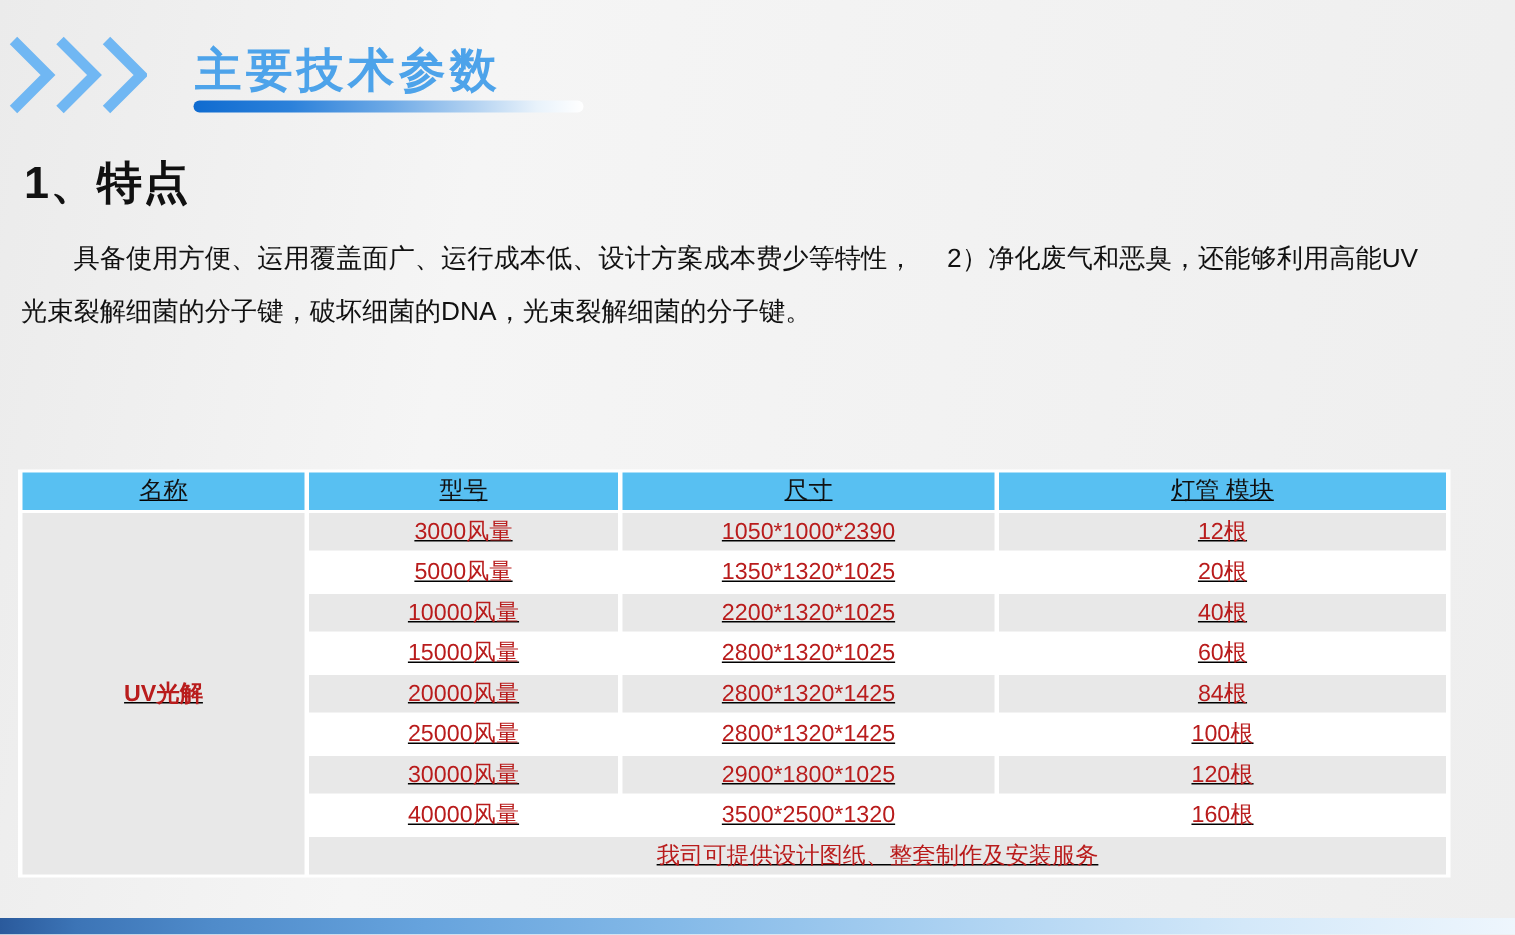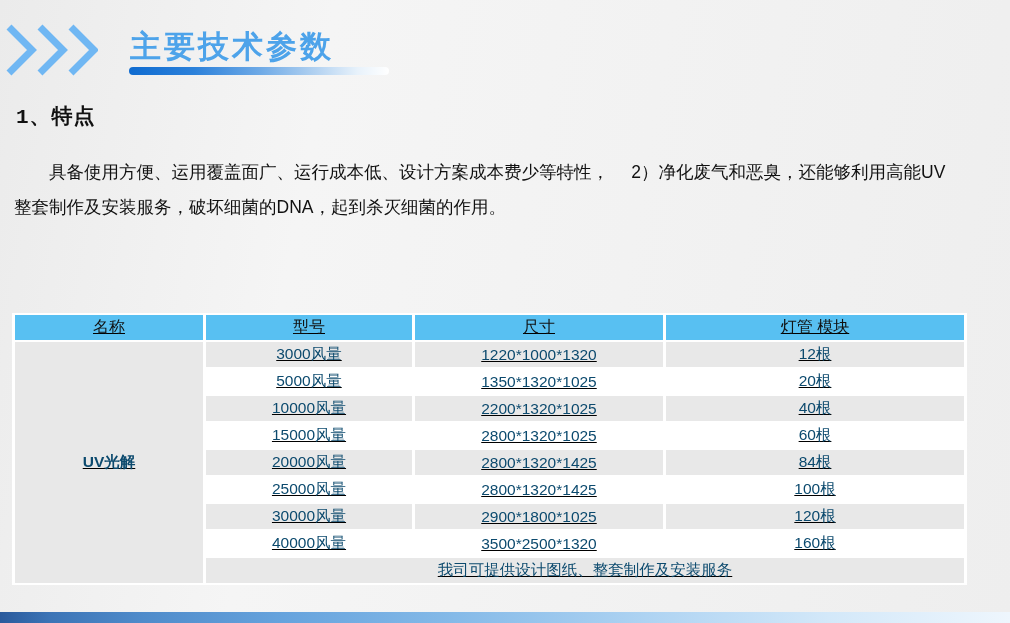--- a/index.html
+++ b/index.html
@@ -22,21 +22,21 @@
     color:#4da3ea;
   }
   .title-underline{
     position:absolute;left:129px;top:67px;width:260px;height:8px;
     border-radius:4px;
     background:linear-gradient(90deg,#0f6bd0 0%,#2c81da 25%,#6da9e6 50%,#b3d2f1 72%,#e8f2fb 88%,#ffffff 100%);
   }
   
   .section-heading{
     position:absolute;left:16px;
-    font-size:21px;font-weight:bold;color:#111;letter-spacing:1px;font-family:Liberation Mono, monospace;
+    font-size:30px;font-weight:bold;color:#111;letter-spacing:1px;
   }
   .heading-1{top:102px;}
   .heading-2{top:242px;}
   .para{
     position:absolute;left:14px;top:155px;width:978px;
     font-size:17.5px;line-height:35px;color:#111;
   }
   .para .line1{text-indent:2em;}
   
   table.spec{
@@ -44,21 +44,21 @@
     border-collapse:separate;border-spacing:3px 2px;
     background:#ffffff;
     table-layout:fixed;
     text-decoration:underline;
   }
   table.spec th{
     background:#58c0f2;color:#111;font-weight:normal;
     font-size:16px;height:25px;text-align:center;padding:0;
   }
   table.spec td{
-    font-size:15.5px;color:#0c4a6e;text-align:center;height:25px;padding:0;
+    font-size:15.5px;color:#b91c1c;text-align:center;height:25px;padding:0;
     background:#ffffff;
   }
   table.spec tr.stripe td{background:#e8e8e8;}
   td.category{
     background:#e8e8e8 !important;
     font-size:20px;font-weight:bold;
   }
   td.footer-note{background:#e8e8e8 !important;height:30px;}
   .col1{width:188px;}.col2{width:206px;}.col3{width:248px;}.col4{width:298px;}
   
@@ -77,42 +77,42 @@
     <polyline points="34,3 57,26 34,49"></polyline>
     <polyline points="65,3 88,26 65,49"></polyline>
   </svg>
 
   <div class="page-title">主要技术参数</div>
   <div class="title-underline"></div>
 
   <div class="section-heading heading-1">1、特点</div>
   <div class="para">
     <div class="line1">具备使用方便、运用覆盖面广、运行成本低、设计方案成本费少等特性，　 2）净化废气和恶臭，还能够利用高能UV</div>
-    <div class="line2">整套制作及安装服务，破坏细菌的DNA，起到杀灭细菌的作用。</div>
+    <div class="line2">光束裂解细菌的分子键，破坏细菌的DNA，光束裂解细菌的分子键。</div>
   </div>
 
 
   <table class="spec">
     <colgroup>
         <col class="col1">
         <col class="col2">
         <col class="col3">
         <col class="col4">
       </colgroup>
     <tbody>
         <tr>
       <th>名称</th>
       <th>型号</th>
       <th>尺寸</th>
       <th>灯管 模块</th>
     </tr>
     <tr class="stripe">
       <td class="category" rowspan="9">UV光解</td>
       <td>3000风量</td>
-      <td>1220*1000*1320</td>
+      <td>1050*1000*2390</td>
       <td>12根</td>
     </tr>
     <tr>
       <td>5000风量</td>
       <td>1350*1320*1025</td>
       <td>20根</td>
     </tr>
     <tr class="stripe">
       <td>10000风量</td>
       <td>2200*1320*1025</td>

